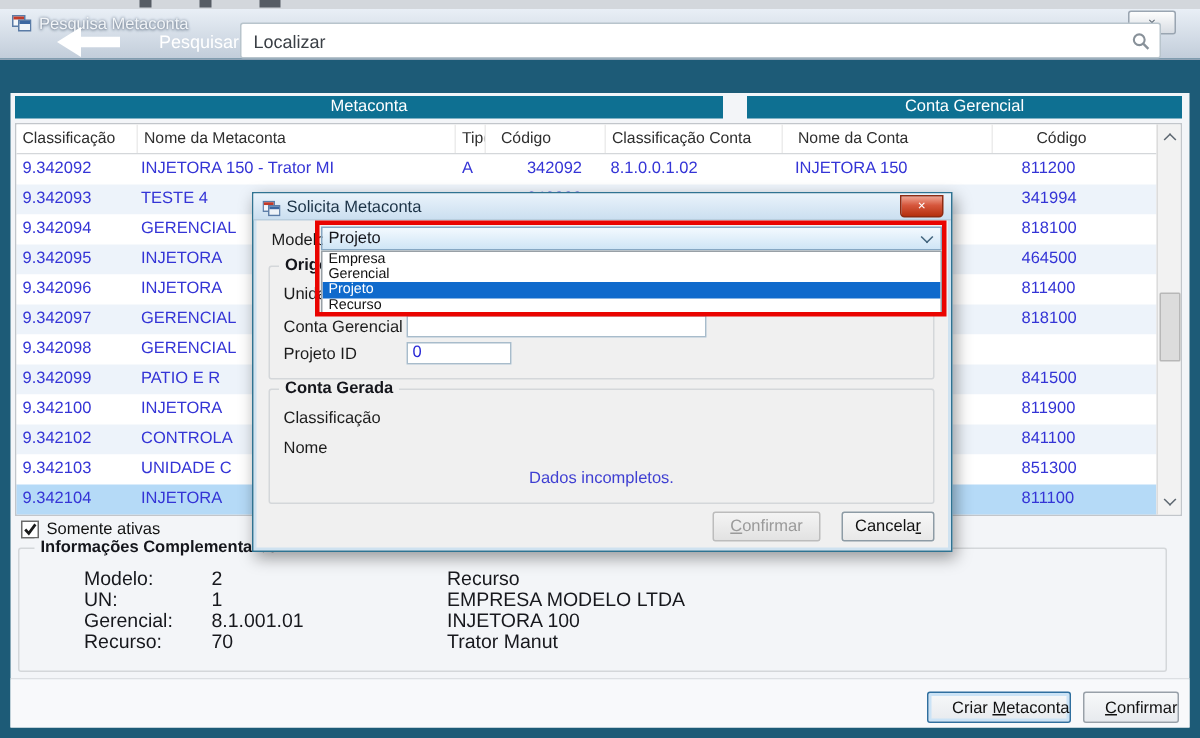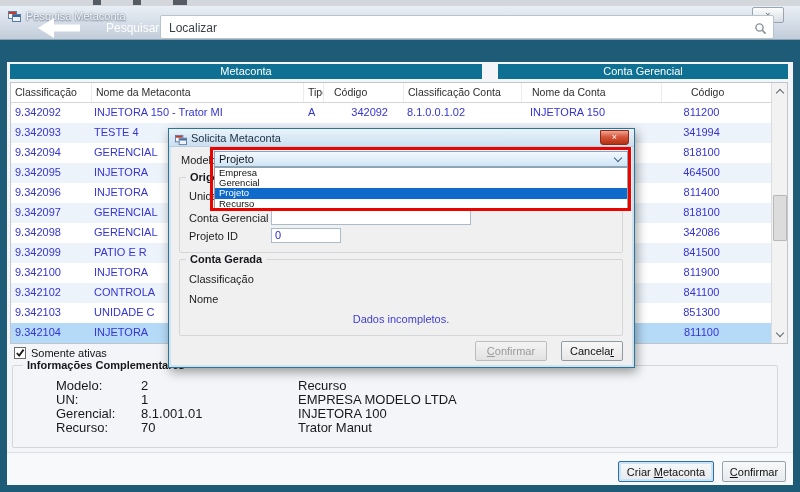--- a/index.html
+++ b/index.html
@@ -39,21 +39,21 @@
   .row{position:relative;height:20px;background:#fff}
   .row.alt{background:#edf3fa}
   .row.selected{background:#b5daf7}
   .cell{position:absolute;top:0;height:20px;line-height:18px;font-size:11px;color:#3434d6;white-space:nowrap;overflow:hidden;box-sizing:border-box}
   .cell.c1{left:4px;width:76px}
   .cell.c2{left:83px;width:209px}
   .cell.c3{left:297px;width:15px}
   .cell.c4{left:312px;width:80px;text-align:right;padding-right:15px}
   .cell.c5{left:396px;width:114px}
   .cell.c6{left:519px;width:131px}
-  .cell.c7{left:642px;width:110px;text-align:center;padding-right:13px}
+  .cell.c7{left:670px;width:110px;text-align:left;padding-right:13px}
   
   .vscroll{position:absolute;right:0;top:0;width:16px;height:260px;background:#f2f2f2;border-left:1px solid #dcdcdc;box-sizing:border-box}
   .sb-btn{position:absolute;left:0;width:15px;height:17px;display:flex;align-items:center;justify-content:center}
   .sb-up{top:0}.sb-down{bottom:0}
   .sb-thumb{position:absolute;left:1px;top:112px;width:12px;height:44px;background:#dcdcdc;border:1px solid #b8b8b8;border-radius:1px}
   .chev{display:inline-block;width:5px;height:5px;border-right:1.4px solid #5c6670;border-bottom:1.4px solid #5c6670}
   .chev.up{transform:rotate(-135deg);margin-top:3px}
   .chev.down{transform:rotate(45deg);margin-bottom:3px}
   
   .chk-row{position:absolute;left:7px;top:285px;height:14px;font-size:11px;color:#121212;cursor:pointer}
@@ -66,21 +66,21 @@
   .info-box{position:absolute;left:5px;top:303px;width:766px;height:83px}
   .info-box .gbox-label{background:#f3f5f8}
   #info-rows{position:absolute;left:0;top:12px;width:100%}
   .info-row{position:relative;height:14px;font-size:13px;color:#17181d}
   .ilabel{position:absolute;left:43px}
   .ivalue{position:absolute;left:128px}
   .iextra{position:absolute;left:285px}
   
   .footer-sep{position:absolute;left:0;top:390px;width:786px;height:1px;background:#dcdfe3}
   .footer{position:absolute;left:0;top:391px;width:786px;height:32px;background:#f8f9fb}
-  .btn{position:absolute;top:8px;height:21px;font-size:11px;font-family:inherit;background:linear-gradient(#f7f8f9,#e7eaee);border:1px solid #98a0a8;border-radius:2px;color:#111;padding:0;text-align:center}
+  .btn{position:absolute;top:8px;height:21px;font-size:11px;font-family:inherit;background:linear-gradient(#f7f8f9,#e7eaee);border:1px solid #98a0a8;border-radius:2px;color:#111;padding:0;text-align:right}
   .btn-criar{left:611px;width:96px;border:1px solid #2f6f9f;box-shadow:inset 0 0 0 2px #cbe3f6}
   .btn-confirm-main{left:715px;width:64px}
   
   .modal{position:absolute;left:168px;top:128px;width:465px;height:238px;background:#f0f0f0;border:1px solid #2f7392;box-shadow:inset 0 0 0 2px #cfe2f0,2px 4px 10px rgba(0,0,0,.38);z-index:20;box-sizing:content-box}
   .m-title{position:absolute;left:0;top:0;width:465px;height:18px;background:linear-gradient(#eaf3fb,#cbdff0);border-bottom:1px solid #b9cede;box-sizing:border-box}
   .m-icon{position:absolute;left:6px;top:3px;width:12px;height:12px}
   .m-title-text{position:absolute;left:22px;top:3px;font-size:11px;color:#1b3246}
   .m-close{position:absolute;right:5px;top:1px;width:29px;height:15px;background:linear-gradient(#f0a492,#d6573d 45%,#b5300f);border:1px solid #8e2a12;border-radius:0 0 3px 3px;color:#fff;font-size:9px;line-height:13px;text-align:center;padding:0;font-family:inherit}
   .m-label{position:absolute;font-size:11px;color:#1c1c1c;white-space:nowrap}
   .combo{position:absolute;left:45px;top:22px;width:414px;height:16px;background:linear-gradient(#f3f9fe,#cfe5f6);border:1px solid #86a7c3;font-size:11px;line-height:14px;padding-left:4px;box-sizing:border-box;color:#15161c}
@@ -211,21 +211,20 @@
             <span class="cell c6"></span>
             <span class="cell c7">818100</span>
           </div>
           <div class="row">
             <span class="cell c1">9.342098</span>
             <span class="cell c2">GERENCIAL</span>
             <span class="cell c3"></span>
             <span class="cell c4"></span>
             <span class="cell c5"></span>
             <span class="cell c6"></span>
-            <span class="cell c7">342086</span>
           </div>
           <div class="row alt">
             <span class="cell c1">9.342099</span>
             <span class="cell c2">PATIO E R</span>
             <span class="cell c3"></span>
             <span class="cell c4"></span>
             <span class="cell c5"></span>
             <span class="cell c6"></span>
             <span class="cell c7">841500</span>
           </div>

